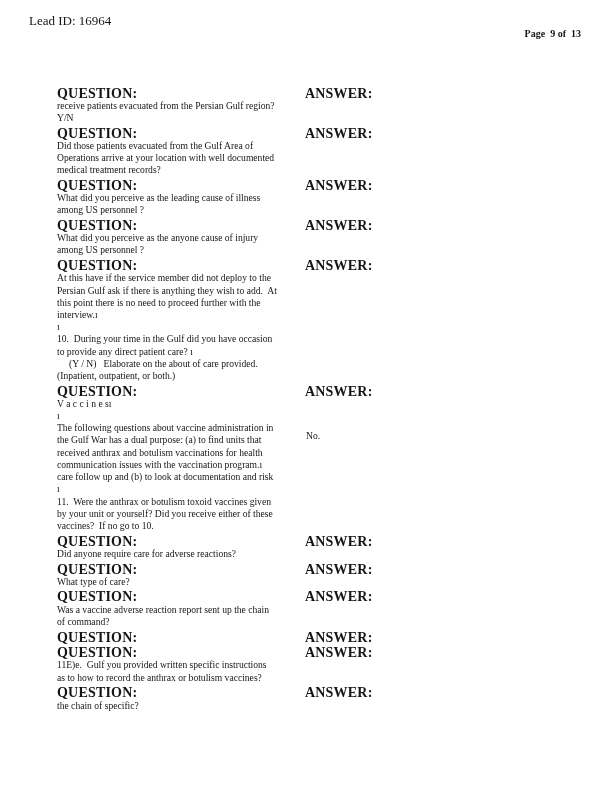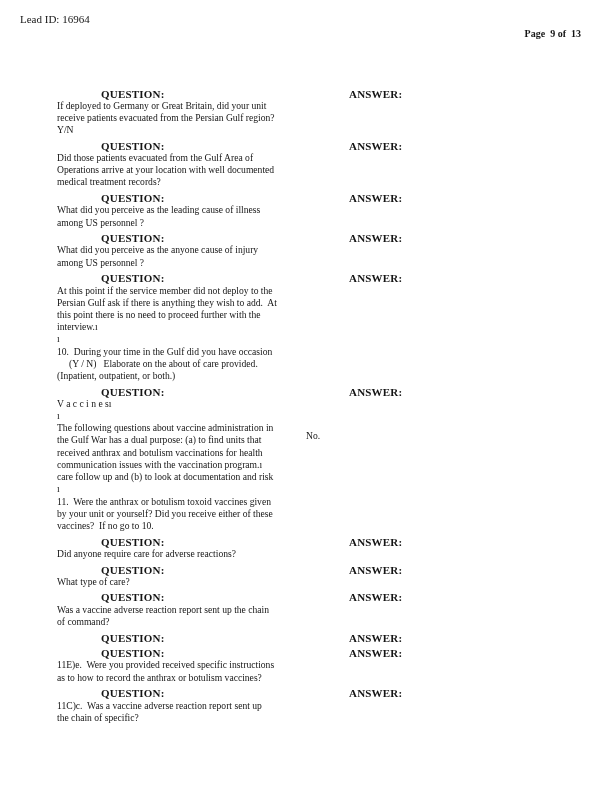--- a/index.html
+++ b/index.html
@@ -7,22 +7,22 @@
   body {
     background: #ffffff;
     font-family: "Liberation Serif", serif;
     color: #151515;
     position: relative;
     overflow: hidden;
   }
   .page { position: absolute; inset: 0; }
   .lead-id {
     position: absolute;
-    left: 20px; top: 13px;
-    font-size: 11px;
+    left: 29px; top: 13px;
+    font-size: 13px;
     white-space: pre;
   }
   .page-num {
     position: absolute;
     right: 30px; top: 28px;
     font-size: 10px;
     white-space: pre;
     font-weight: bold;
   }
   .content {
@@ -30,46 +30,44 @@
     left: 57px; top: 84px;
     width: 525px;
   }
   .block {
     display: grid;
     grid-template-columns: 248px auto;
     margin-top: 3.5px;
   }
   .hdr {
     font-weight: bold;
-    font-size: 11px;
+    font-size: 14px;
     line-height: 12.2px;
     letter-spacing: 0.2px;
     min-height: 12.2px;
     white-space: pre;
-    margin-left: 44px;
   }
   .line {
     font-size: 9.6px;
     line-height: 12.2px;
     white-space: pre;
   }
   .acol .line { padding-left: 1px; margin-top: 32px; }
 </style>
 </head>
 <body>
 
 <div class="page">
   <div class="lead-id">Lead ID: 16964</div>
   <div class="page-num">Page  9 of  13</div>
   <div class="content">
   <div class="block">
     <div class="qcol">
       <div class="hdr">QUESTION:</div>
       <div class="lines">
-            <div class="line">If deployed to Germany or Great Britain, did your unit</div>
             <div class="line">receive patients evacuated from the Persian Gulf region?</div>
             <div class="line">Y/N</div>
           </div>
     </div>
     <div class="acol">
       <div class="hdr">ANSWER:</div>
       <div class="lines"></div>
     </div>
   </div>
 
@@ -113,26 +111,27 @@
     <div class="acol">
       <div class="hdr">ANSWER:</div>
       <div class="lines"></div>
     </div>
   </div>
 
   <div class="block">
     <div class="qcol">
       <div class="hdr">QUESTION:</div>
       <div class="lines">
-            <div class="line">At this point if the service member did not deploy to the</div>
+            <div class="line">At this have if the service member did not deploy to the</div>
             <div class="line">Persian Gulf ask if there is anything they wish to add.  At</div>
             <div class="line">this point there is no need to proceed further with the</div>
             <div class="line">interview.ı</div>
             <div class="line">ı</div>
             <div class="line">10.  During your time in the Gulf did you have occasion</div>
+            <div class="line">to provide any direct patient care? ı</div>
             <div class="line">     (Y / N)   Elaborate on the about of care provided.</div>
             <div class="line">(Inpatient, outpatient, or both.)</div>
           </div>
     </div>
     <div class="acol">
       <div class="hdr">ANSWER:</div>
       <div class="lines"></div>
     </div>
   </div>
 
@@ -208,35 +207,34 @@
     <div class="acol">
       <div class="hdr">ANSWER:</div>
       <div class="lines"></div>
     </div>
   </div>
 
   <div class="block">
     <div class="qcol">
       <div class="hdr">QUESTION:</div>
       <div class="lines">
-            <div class="line">11E)e.  Were you provided received specific instructions</div>
+            <div class="line">11E)e.  Gulf you provided written specific instructions</div>
             <div class="line">as to how to record the anthrax or botulism vaccines?</div>
           </div>
     </div>
     <div class="acol">
       <div class="hdr">ANSWER:</div>
       <div class="lines"></div>
     </div>
   </div>
 
   <div class="block">
     <div class="qcol">
       <div class="hdr">QUESTION:</div>
       <div class="lines">
-            <div class="line">11C)c.  Was a vaccine adverse reaction report sent up</div>
             <div class="line">the chain of specific?</div>
           </div>
     </div>
     <div class="acol">
       <div class="hdr">ANSWER:</div>
       <div class="lines"></div>
     </div>
   </div>
 </div>
 </div>

